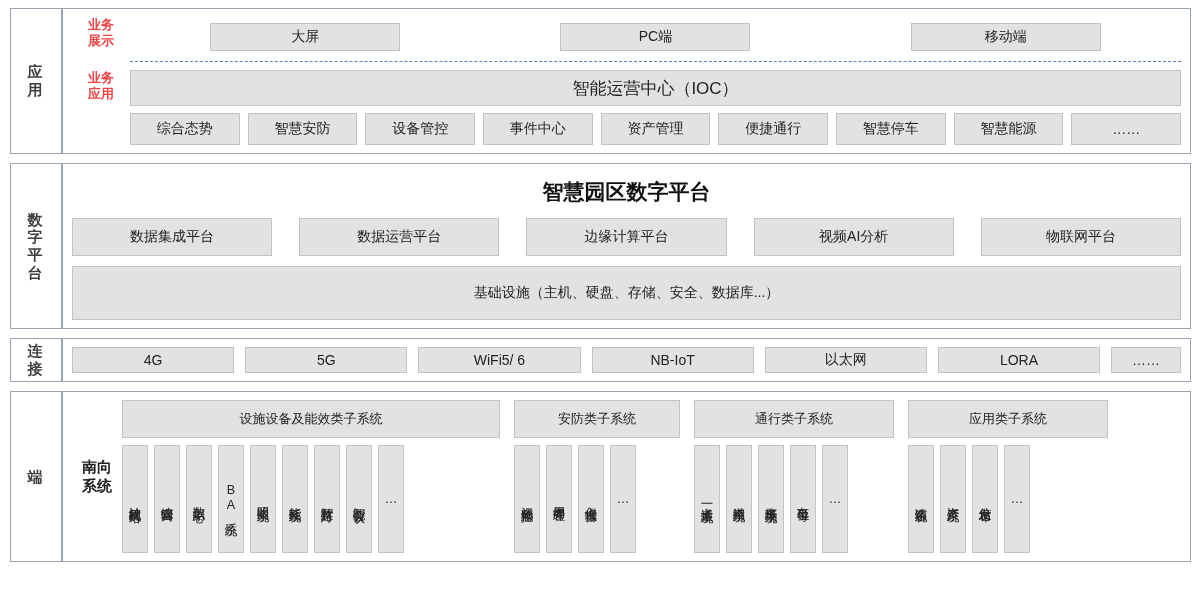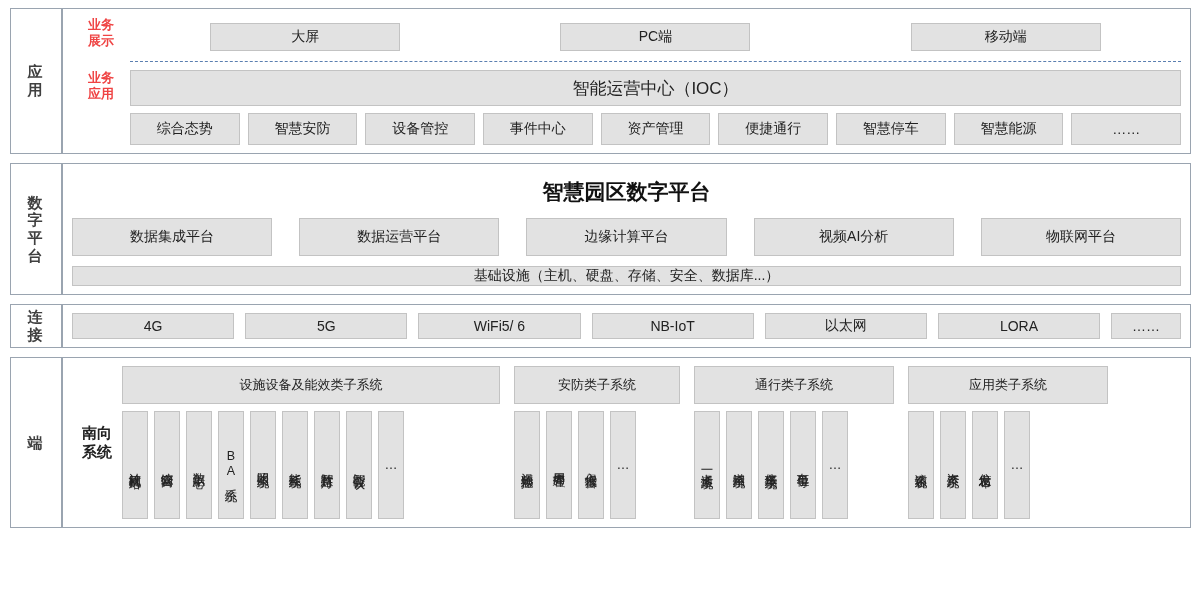--- a/index.html
+++ b/index.html
@@ -132,21 +132,21 @@
     display: flex;
     gap: 27px;
     margin-bottom: 10px;
   }
   .dp-row .box {
     flex: 1;
     height: 38px;
     font-size: 14px;
   }
   .dp-infra {
-    height: 20px;
+    height: 54px;
     font-size: 14px;
   }
 
   
   .conn-row {
     display: flex;
     gap: 11px;
     align-items: center;
   }
   .conn-row .box {

